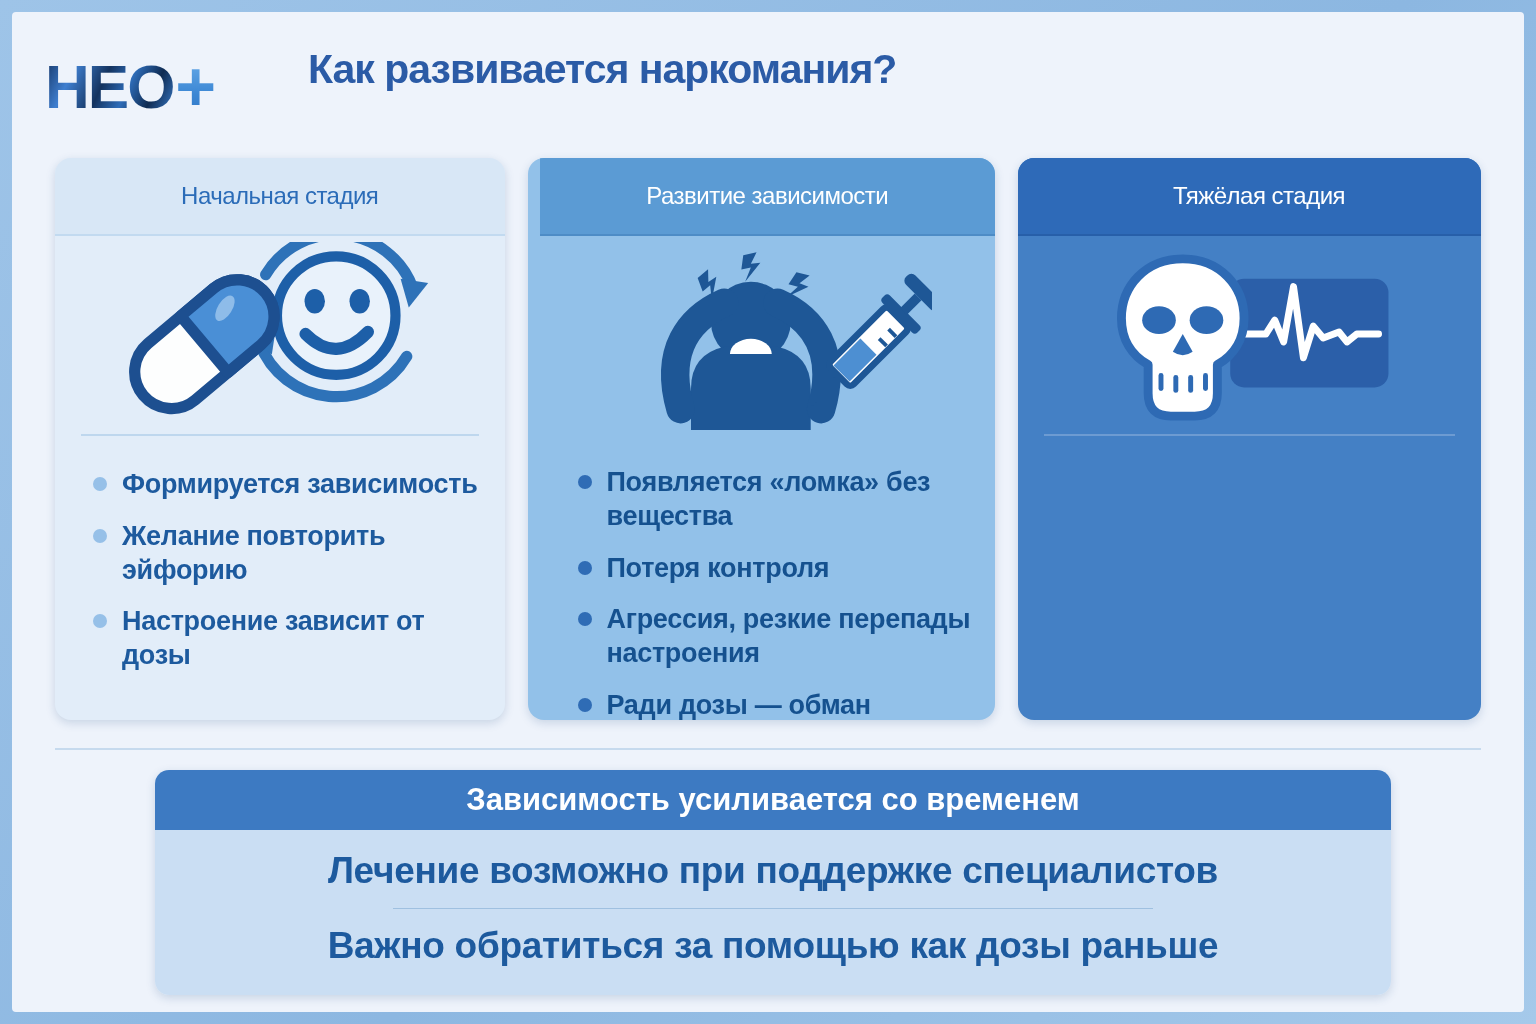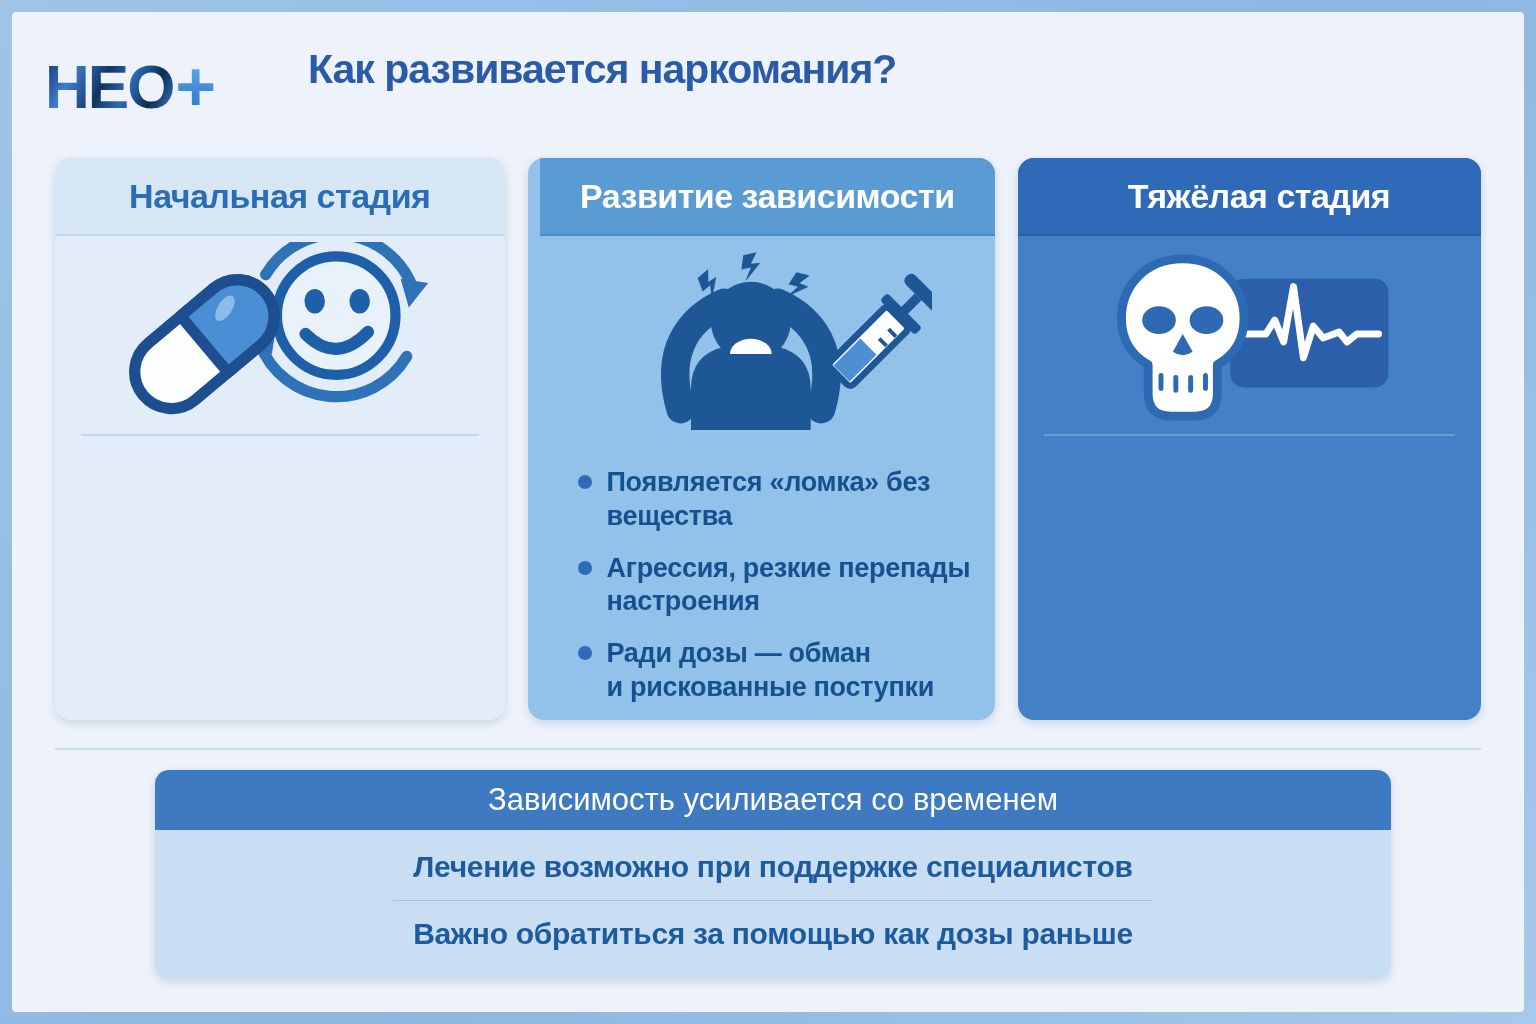--- a/index.html
+++ b/index.html
@@ -68,22 +68,22 @@
     box-shadow: 0 3px 10px rgba(30, 70, 130, 0.18);
     display: flex;
     flex-direction: column;
   }
   .card-header {
     height: 78px;
     flex: 0 0 78px;
     display: flex;
     align-items: center;
     justify-content: center;
-    font-size: 34px;
-    font-weight: 700;
+    font-size: 24px;
+    font-weight: 400;
     letter-spacing: -0.5px;
   }
   .card-icon-zone {
     height: 198px;
     flex: 0 0 198px;
     display: flex;
     align-items: center;
     justify-content: center;
   }
   .card-divider { height: 2px; margin: 0 26px; }
@@ -142,30 +142,30 @@
     box-shadow: 0 3px 10px rgba(30, 70, 130, 0.18);
   }
   .panel-header {
     height: 60px;
     background: #3d7ac2;
     color: #ffffff;
     display: flex;
     align-items: center;
     justify-content: center;
     font-size: 31px;
-    font-weight: 400;
+    font-weight: 700;
   }
   .panel-body {
     background: #cadef3;
     padding: 20px 0 28px;
     text-align: center;
   }
   .panel-line {
     color: #1d5a9e;
-    font-size: 30px;
+    font-size: 37px;
     font-weight: 700;
     letter-spacing: -0.3px;
   }
   .panel-divider {
     height: 1px;
     width: 760px;
     margin: 16px auto;
     background: #9fc0e0;
   }
 </style>
@@ -200,20 +200,25 @@
           <path d="M 175,90 Q 205,120 236,88" stroke="#1d5fa8" stroke-width="12" fill="none" stroke-linecap="round"></path>
 
           <g transform="translate(76,100) rotate(-40)">
             <path d="M -42 -36 H 42 A 36 36 0 0 1 42 36 H -42 A 36 36 0 0 1 -42 -36 Z" fill="#fdfefe" stroke="#1d4f90" stroke-width="11" stroke-linejoin="round"></path>
             <path d="M 0 -36 H 42 A 36 36 0 0 1 42 36 H 0 Z" fill="#4a8fd6" stroke="#1d4f90" stroke-width="11" stroke-linejoin="round"></path>
             <ellipse cx="38" cy="-14" rx="14" ry="7" fill="#8ebce9" transform="rotate(-18 38 -14)"></ellipse>
           </g>
         </svg>
       </div>
       <div class="card-divider"></div>
+      <ul>
+        <li><span class="dot"></span><span>Формируется зависимость</span></li>
+        <li><span class="dot"></span><span>Желание повторить эйфорию</span></li>
+        <li><span class="dot"></span><span>Настроение зависит от дозы</span></li>
+      </ul>
     </section>
 
     <section class="card card-develop">
       <div class="card-header">Развитие зависимости</div>
       <div class="card-icon-zone">
         <svg width="330" height="190" viewBox="0 0 330 200">
           <g fill="#1e5796">
 
             <path d="M0 0 L14 -3 L8 9 L18 8 L2 28 L8 13 L-2 15 Z" transform="translate(92,40) rotate(-28)"></path>
             <path d="M0 0 L14 -3 L8 9 L18 8 L2 28 L8 13 L-2 15 Z" transform="translate(140,16)"></path>
@@ -239,20 +244,21 @@
             <line x1="2" y1="-8" x2="13" y2="-8" stroke="#1e5796" stroke-width="4"></line>
             <rect x="-26" y="-48" width="52" height="11" rx="4" fill="#1e5796"></rect>
             <rect x="-5" y="-68" width="10" height="22" fill="#1e5796"></rect>
             <rect x="-24" y="-82" width="48" height="14" rx="6" fill="#1e5796"></rect>
           </g>
         </svg>
       </div>
       <div class="card-divider"></div>
       <ul>
         <li><span class="dot"></span><span>Появляется «ломка» без вещества</span></li>
+        <li><span class="dot"></span><span>Потеря контроля</span></li>
         <li><span class="dot"></span><span>Агрессия, резкие перепады настроения</span></li>
         <li><span class="dot"></span><span>Ради дозы — обман
 и рискованные поступки</span></li>
       </ul>
     </section>
 
     <section class="card card-severe">
       <div class="card-header">Тяжёлая стадия</div>
       <div class="card-icon-zone">
         <svg width="300" height="180" viewBox="0 0 300 182">

